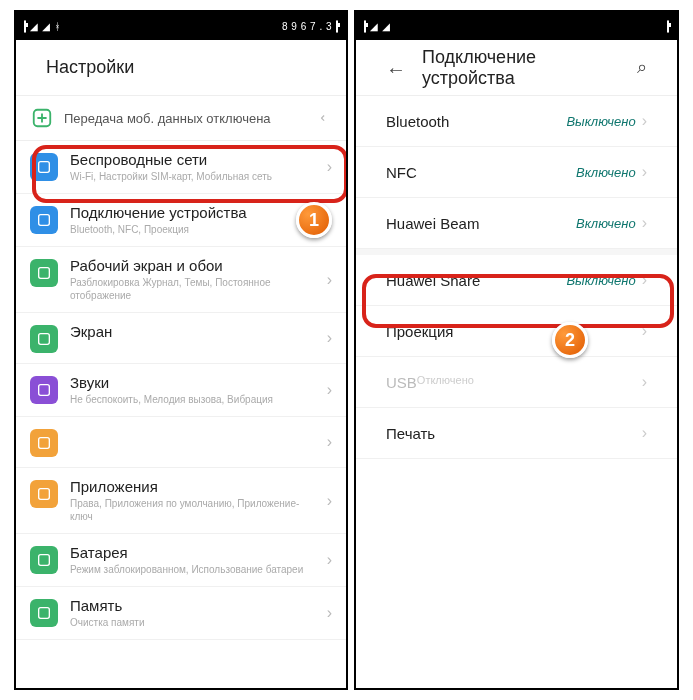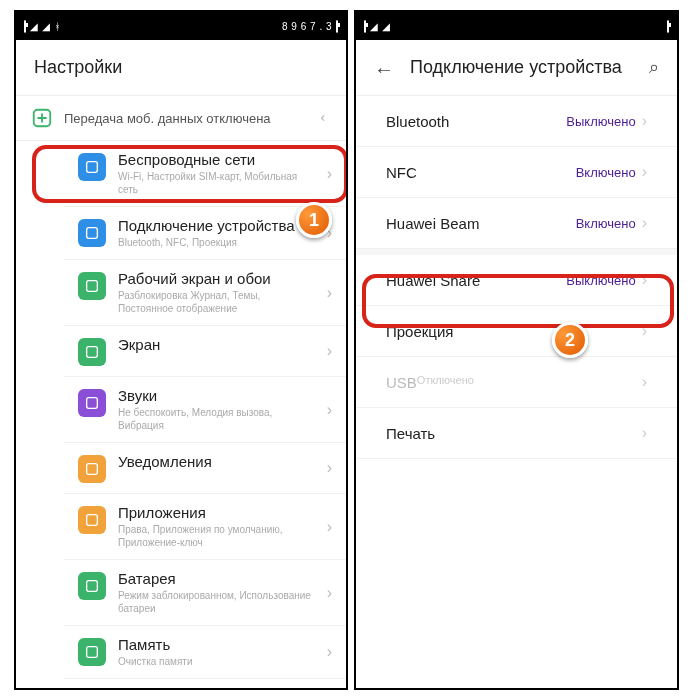--- a/index.html
+++ b/index.html
@@ -33,21 +33,21 @@
     letter-spacing: .5px;
   }
   .statusbar .sb-left, .statusbar .sb-right { display: flex; gap: 4px; align-items: center; }
   .sb-icon { display:inline-block; }
 
   
   .header {
     display: flex;
     align-items: center;
     height: 56px;
-    padding: 0 18px;
+    padding: 0 30px;
     border-bottom: 1px solid #eee;
     gap: 16px;
   }
   .header h1 { font-size: 18px; font-weight: 500; color: #222; }
   .back-arrow { font-size: 20px; color: #444; }
   .search-icon { margin-left: auto; font-size: 18px; color: #444; }
 
   
   .banner {
     display: flex;
@@ -61,21 +61,20 @@
   .banner .chv { margin-left:auto; color:#bbb; transform: rotate(90deg); font-size:14px;}
   .banner-icon { width:24px; height:24px; display:flex; align-items:center; justify-content:center; }
 
   
   .item {
     display: flex;
     padding: 10px 14px 10px 14px;
     gap: 12px;
     border-bottom: 1px solid #f0f0f0;
     position: relative;
-    margin-left: 48px;
   }
   .item .ic {
     width: 28px; height: 28px; border-radius: 6px;
     display:flex; align-items:center; justify-content:center;
     flex-shrink: 0;
     color:#fff; font-size:14px;
     margin-top:2px;
   }
   .item .txt { flex:1; min-width:0; }
   .item .title { font-size: 15px; color:#222; }
@@ -90,21 +89,21 @@
   
   .row {
     display:flex;
     align-items:center;
     padding: 16px 30px;
     border-bottom: 1px solid #f0f0f0;
     font-size: 15px;
     color:#222;
     position: relative;
   }
-  .row .val { margin-left:auto; color:#4c1d95; font-size:13px; }
+  .row .val { margin-left:auto; color:#0f766e; font-size:13px;font-style:italic; }
   .row .chv-r { color:#ccc; font-size:16px; margin-left:6px; }
   .row.disabled { color:#bbb; }
   .row.disabled .sub2 { font-size:11px; color:#ccc; }
   .row .col { display:flex; flex-direction:row; }
 
   
   .badge {
     position:absolute;
     width:36px; height:36px; border-radius:50%;
     background: radial-gradient(circle at 30% 30%, #ff9a3a, #e05a00);
@@ -210,21 +209,20 @@
         </div>
         <div class="chv-r">›</div>
       </div>
       <div class="item">
         <div class="ic" style="background:#f2a23a">
           <svg width="16" height="16" viewBox="0 0 24 24" fill="none" stroke="#fff" stroke-width="2">
             <rect x="4" y="4" width="16" height="16" rx="3"></rect>
           </svg>
         </div>
         <div class="txt">
-          <div class="title">Уведомления</div>
         </div>
         <div class="chv-r">›</div>
       </div>
       <div class="item">
         <div class="ic" style="background:#f2a23a">
           <svg width="16" height="16" viewBox="0 0 24 24" fill="none" stroke="#fff" stroke-width="2">
             <rect x="4" y="4" width="16" height="16" rx="3"></rect>
           </svg>
         </div>
         <div class="txt">

